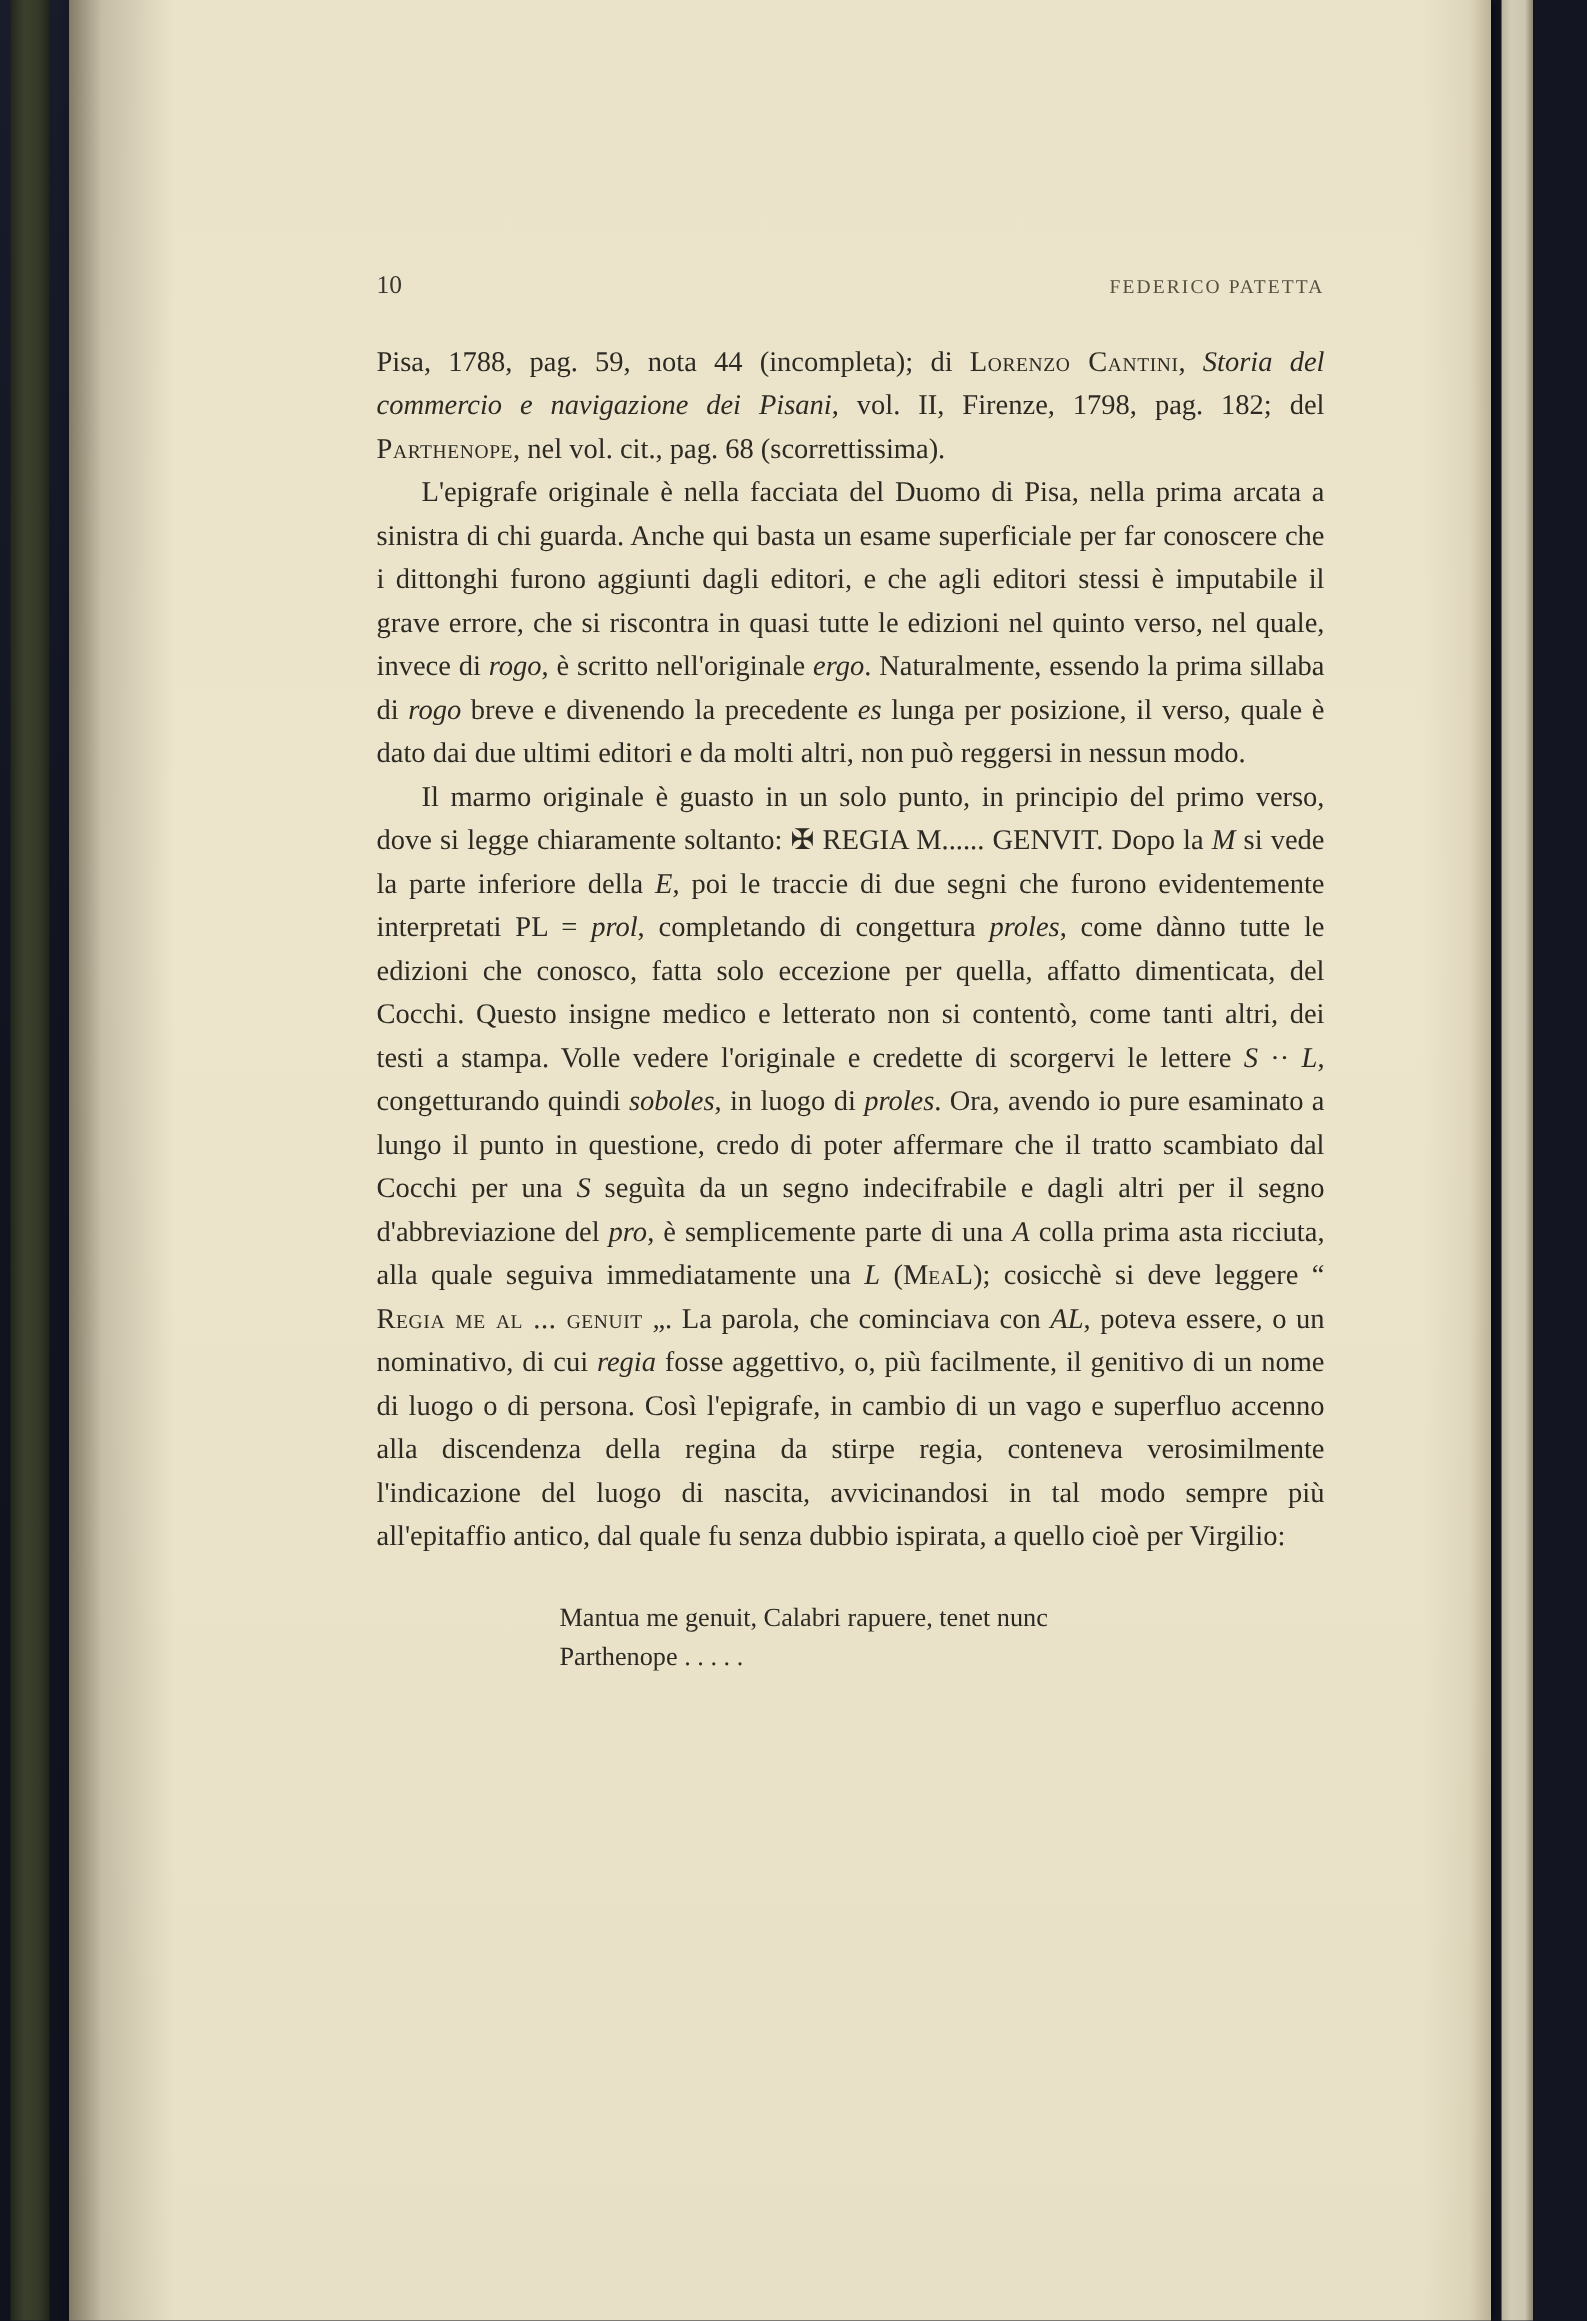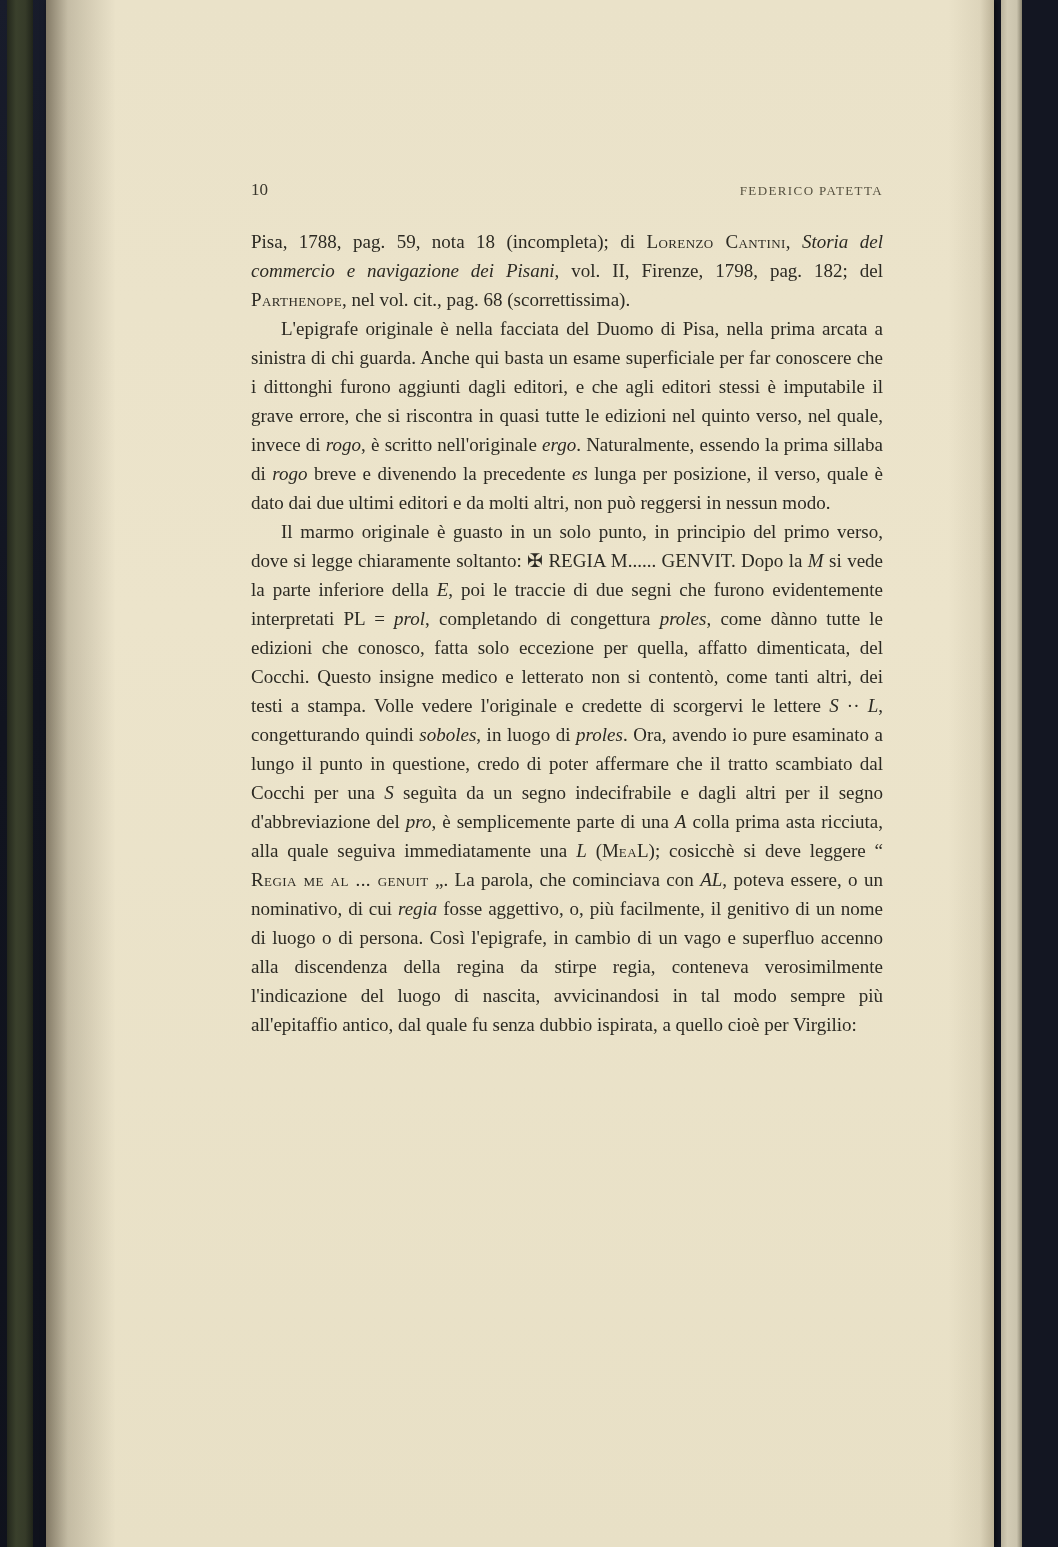--- a/index.html
+++ b/index.html
@@ -87,24 +87,28 @@
 
   <div class="page">
     <div class="page-inner">
 
       <div class="header">
         <span class="pnum">10</span>
         <span class="htitle">FEDERICO PATETTA</span>
       </div>
 
       <div class="body-text">
-        <p class="para"><span>Pisa, 1788, pag. 59, nota 18 (incompleta); di </span><span class="sc">Lorenzo Cantini</span><span>, </span><span class="i">Storia del commercio e navigazione dei Pisani</span><span>, vol. II, Firenze, 1798, pag. 182; del </span><span class="sc">Parthenope</span><span>, nel vol. cit., pag. 68 (scorrettissima).</span></p>
+        <p class="para"><span>Pisa, 1788, pag. 59, nota 44 (incompleta); di </span><span class="sc">Lorenzo Cantini</span><span>, </span><span class="i">Storia del commercio e navigazione dei Pisani</span><span>, vol. II, Firenze, 1798, pag. 182; del </span><span class="sc">Parthenope</span><span>, nel vol. cit., pag. 68 (scorrettissima).</span></p>
         <p class="para indent"><span>L'epigrafe originale è nella facciata del Duomo di Pisa, nella prima arcata a sinistra di chi guarda. Anche qui basta un esame superficiale per far conoscere che i dittonghi furono aggiunti dagli editori, e che agli editori stessi è imputabile il grave errore, che si riscontra in quasi tutte le edizioni nel quinto verso, nel quale, invece di </span><span class="i">rogo</span><span>, è scritto nell'originale </span><span class="i">ergo</span><span>. Naturalmente, essendo la prima sillaba di </span><span class="i">rogo</span><span> breve e divenendo la precedente </span><span class="i">es</span><span> lunga per posizione, il verso, quale è dato dai due ultimi editori e da molti altri, non può reggersi in nessun modo.</span></p>
         <p class="para indent"><span>Il marmo originale è guasto in un solo punto, in principio del primo verso, dove si legge chiaramente soltanto: ✠ REGIA M...... GENVIT. Dopo la </span><span class="i">M</span><span> si vede la parte inferiore della </span><span class="i">E</span><span>, poi le traccie di due segni che furono evidentemente interpretati PL = </span><span class="i">prol</span><span>, completando di congettura </span><span class="i">proles</span><span>, come dànno tutte le edizioni che conosco, fatta solo eccezione per quella, affatto dimenticata, del Cocchi. Questo insigne medico e letterato non si contentò, come tanti altri, dei testi a stampa. Volle vedere l'originale e credette di scorgervi le lettere </span><span class="i">S</span><span> ·· </span><span class="i">L</span><span>, congetturando quindi </span><span class="i">soboles</span><span>, in luogo di </span><span class="i">proles</span><span>. Ora, avendo io pure esaminato a lungo il punto in questione, credo di poter affermare che il tratto scambiato dal Cocchi per una </span><span class="i">S</span><span> seguìta da un segno indecifrabile e dagli altri per il segno d'abbreviazione del </span><span class="i">pro</span><span>, è semplicemente parte di una </span><span class="i">A</span><span> colla prima asta ricciuta, alla quale seguiva immediatamente una </span><span class="i">L</span><span> (M</span><span class="sc">ea</span><span>L); cosicchè si deve leggere “ </span><span class="sc">Regia me al ... genuit</span><span> „. La parola, che cominciava con </span><span class="i">AL</span><span>, poteva essere, o un nominativo, di cui </span><span class="i">regia</span><span> fosse aggettivo, o, più facilmente, il genitivo di un nome di luogo o di persona. Così l'epigrafe, in cambio di un vago e superfluo accenno alla discendenza della regina da stirpe regia, conteneva verosimilmente l'indicazione del luogo di nascita, avvicinandosi in tal modo sempre più all'epitaffio antico, dal quale fu senza dubbio ispirata, a quello cioè per Virgilio:</span></p>
 
+        <div class="verse">
+          <div class="verse-line">Mantua me genuit, Calabri rapuere, tenet nunc</div>
+          <div class="verse-line">Parthenope . . . . .</div>
+        </div>
       </div>
 
     </div>
   </div>
 
   <div class="next-page"></div>
 
 </div>
 
 </body></html>

